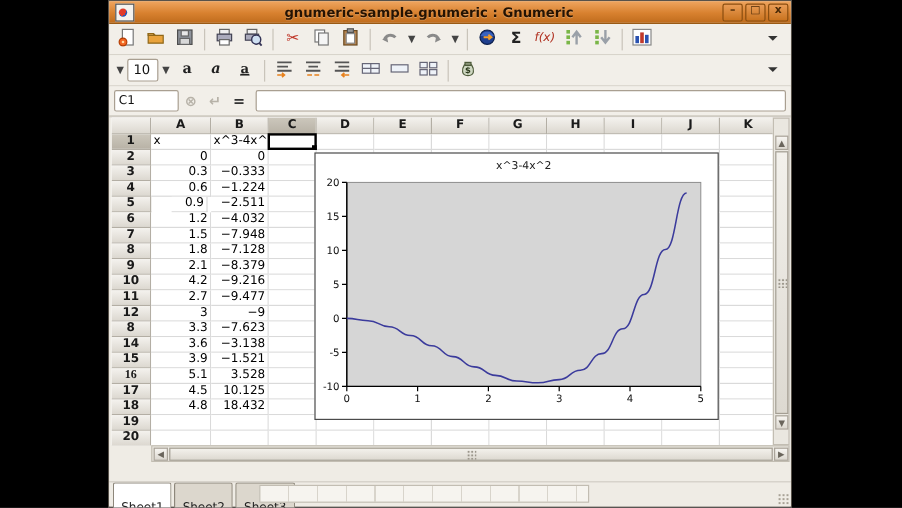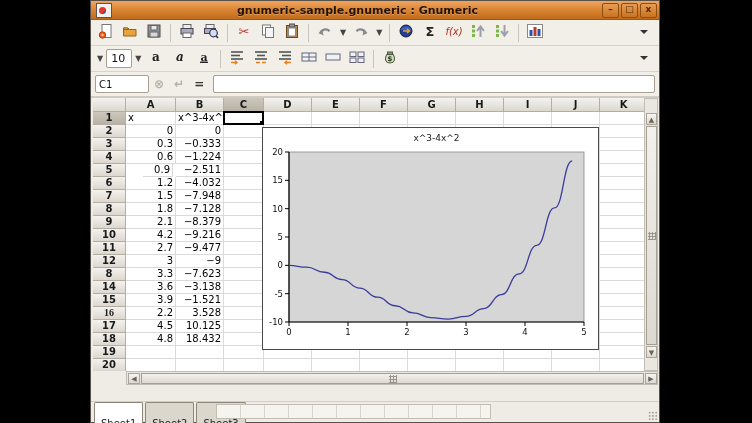--- a/index.html
+++ b/index.html
@@ -524,21 +524,21 @@
           <div class="gcell" style="left: 131px; top: 196px; width: 40px; height: 13px;"></div>
           <div class="gcell" style="left: 171px; top: 196px; width: 48px; height: 13px;"></div>
           <div class="gcell" style="left: 219px; top: 196px; width: 48px; height: 13px;"></div>
           <div class="gcell" style="left: 267px; top: 196px; width: 48px; height: 13px;"></div>
           <div class="gcell" style="left: 315px; top: 196px; width: 48px; height: 13px;"></div>
           <div class="gcell" style="left: 363px; top: 196px; width: 48px; height: 13px;"></div>
           <div class="gcell" style="left: 411px; top: 196px; width: 48px; height: 13px;"></div>
           <div class="gcell" style="left: 459px; top: 196px; width: 48px; height: 13px;"></div>
           <div class="gcell" style="left: 507px; top: 196px; width: 48px; height: 13px;"></div>
           <div class="hdr" style="left: 0px; top: 209px; width: 33px; height: 13px; line-height: 12px; font-family: Liberation Serif, serif;">16</div>
-          <div class="gcell num" style="left: 33px; top: 209px; width: 50px; height: 13px;">2.2</div>
+          <div class="gcell num" style="left: 33px; top: 209px; width: 50px; height: 13px;">5.1</div>
           <div class="gcell num" style="left: 83px; top: 209px; width: 48px; height: 13px;">3.528</div>
           <div class="gcell" style="left: 131px; top: 209px; width: 40px; height: 13px;"></div>
           <div class="gcell" style="left: 171px; top: 209px; width: 48px; height: 13px;"></div>
           <div class="gcell" style="left: 219px; top: 209px; width: 48px; height: 13px;"></div>
           <div class="gcell" style="left: 267px; top: 209px; width: 48px; height: 13px;"></div>
           <div class="gcell" style="left: 315px; top: 209px; width: 48px; height: 13px;"></div>
           <div class="gcell" style="left: 363px; top: 209px; width: 48px; height: 13px;"></div>
           <div class="gcell" style="left: 411px; top: 209px; width: 48px; height: 13px;"></div>
           <div class="gcell" style="left: 459px; top: 209px; width: 48px; height: 13px;"></div>
           <div class="gcell" style="left: 507px; top: 209px; width: 48px; height: 13px;"></div>

